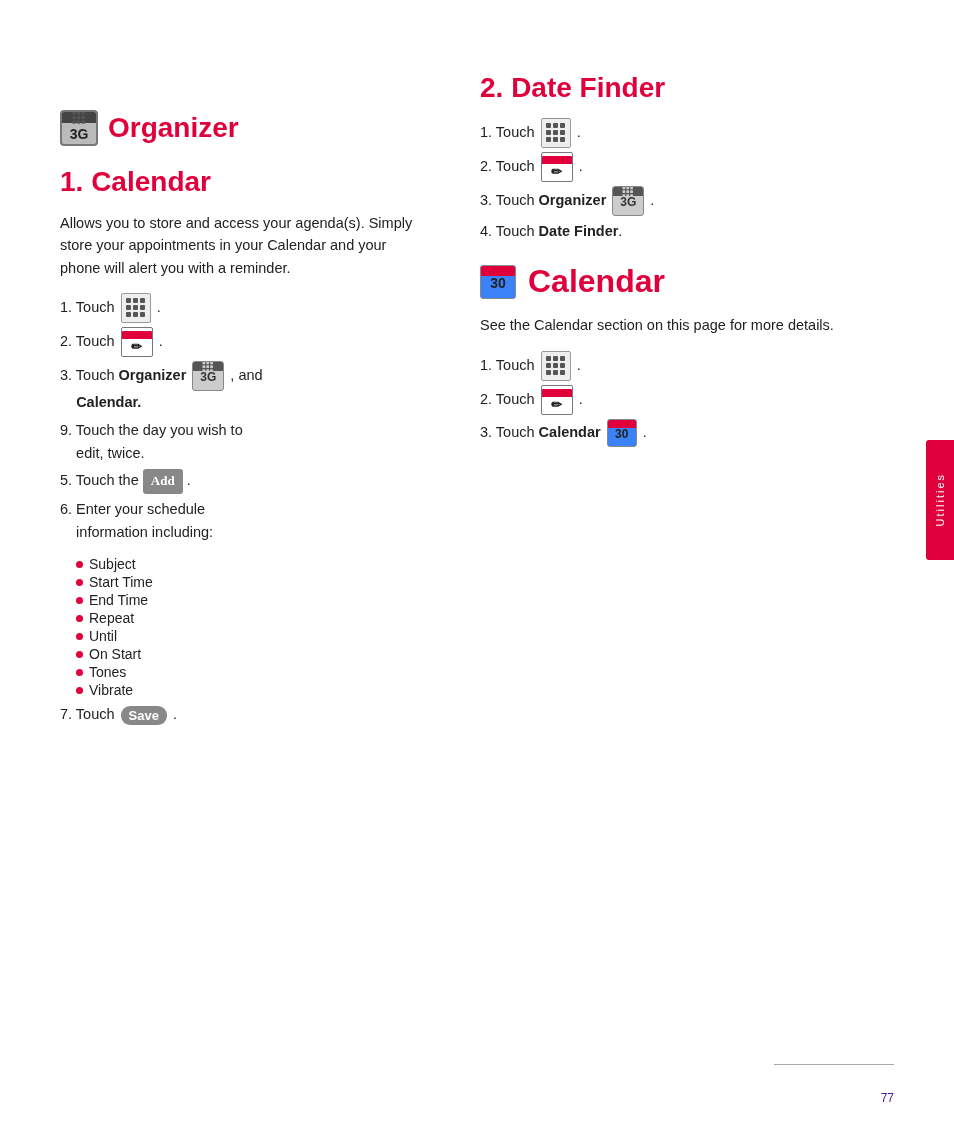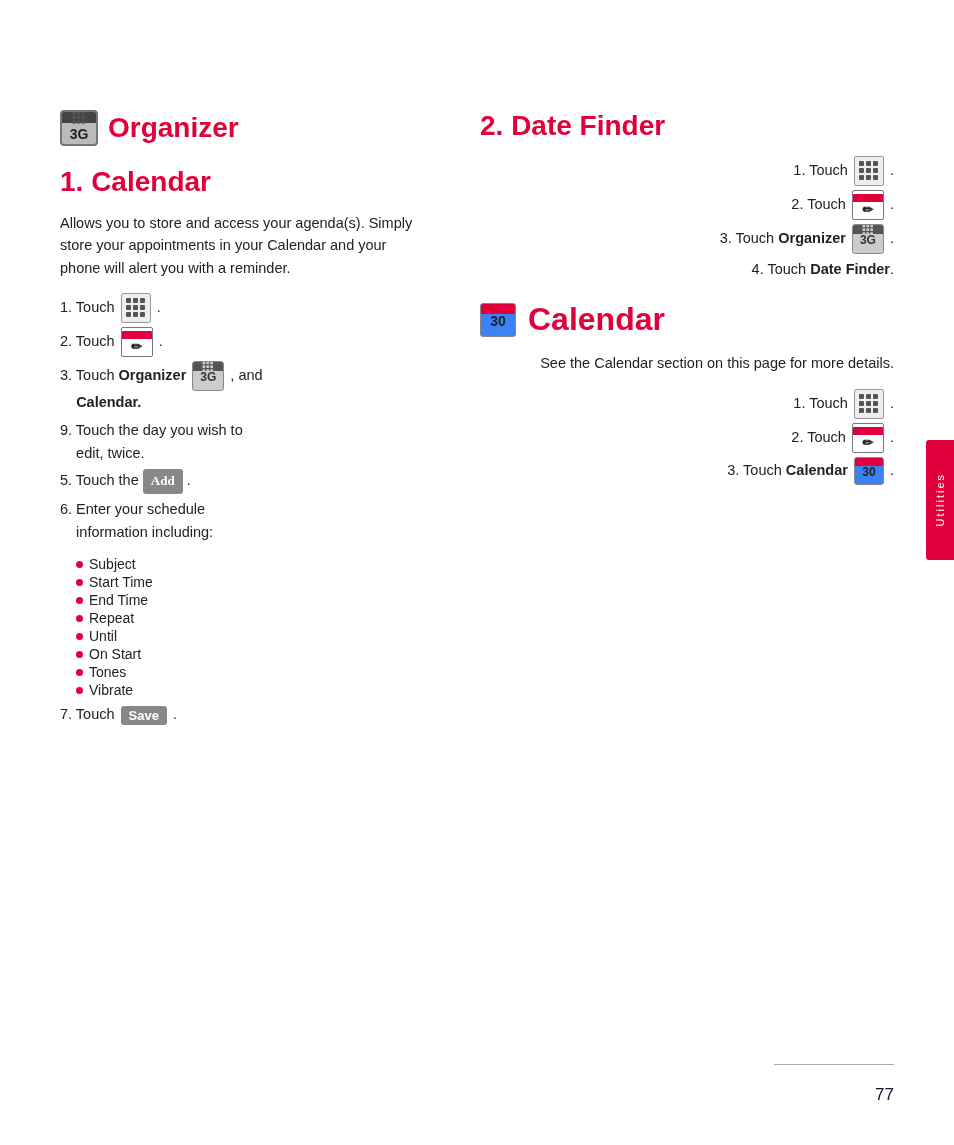--- a/index.html
+++ b/index.html
@@ -17,23 +17,22 @@
       display: flex;
       width: 100%;
       height: 100%;
     }
     .left-col {
       width: 460px;
       padding: 110px 40px 40px 60px;
     }
     .right-col {
       width: 494px;
-      padding: 110px 60px 40px 20px;
+      padding: 72px 60px 40px 20px;
       position: relative;
-      text-align: right;
     }
     
     .section-title-red {
       color: #e0003c;
       font-size: 28px;
       font-weight: bold;
       margin-bottom: 14px;
       display: flex;
       align-items: center;
       gap: 10px;
@@ -187,21 +186,21 @@
       font-family: Liberation Serif, serif;
     }
     
     .btn-save {
       display: inline-block;
       background: #888;
       color: #fff;
       font-size: 13px;
       font-weight: bold;
       padding: 2px 8px;
-      border-radius: 3px;
+      border-radius: 9px;
       vertical-align: middle;
     }
     
     .body-text {
       font-size: 14.5px;
       line-height: 1.55;
       color: #222;
       margin-bottom: 14px;
     }
     
@@ -255,22 +254,22 @@
       color: white;
       font-size: 11px;
       letter-spacing: 2px;
       font-weight: normal;
     }
     
     .page-number {
       position: absolute;
       bottom: 40px;
       right: 60px;
-      font-size: 17px;
-      color: #0f172a;
+      font-size: 12px;
+      color: #4c1d95;
     }
     
     .divider {
       position: absolute;
       bottom: 80px;
       right: 60px;
       width: 120px;
       height: 1px;
       background: #aaa;
     }

